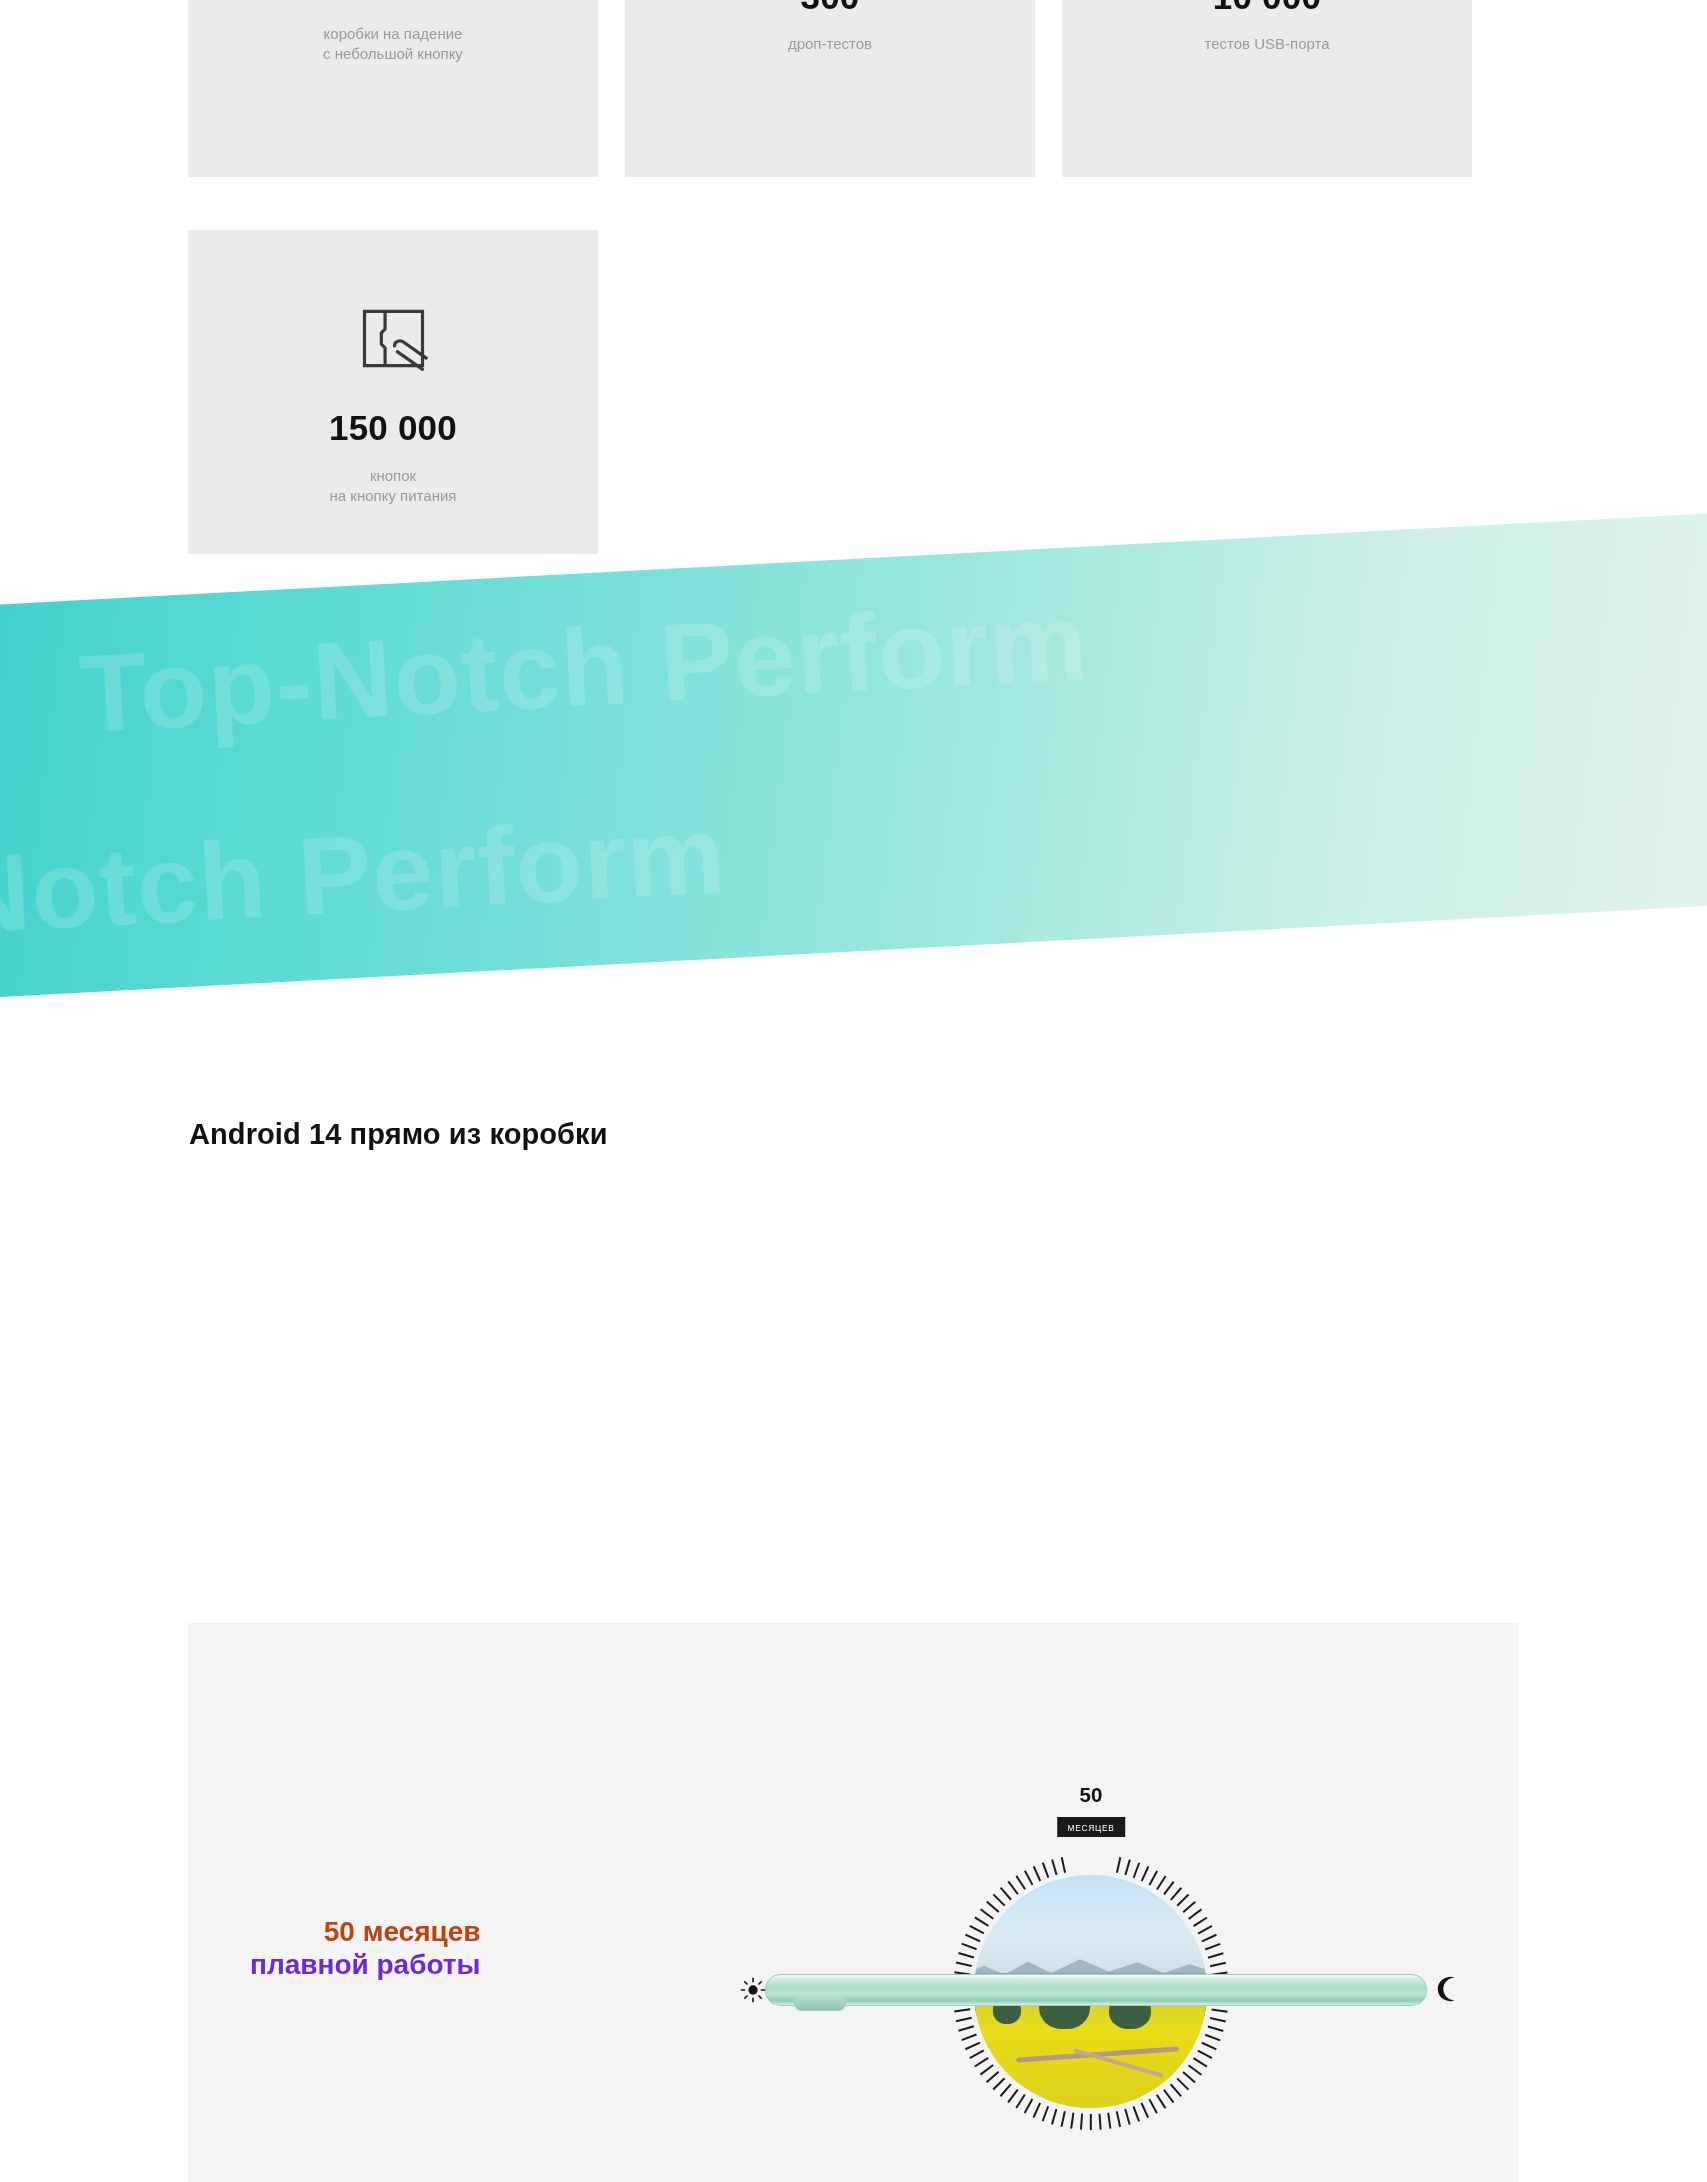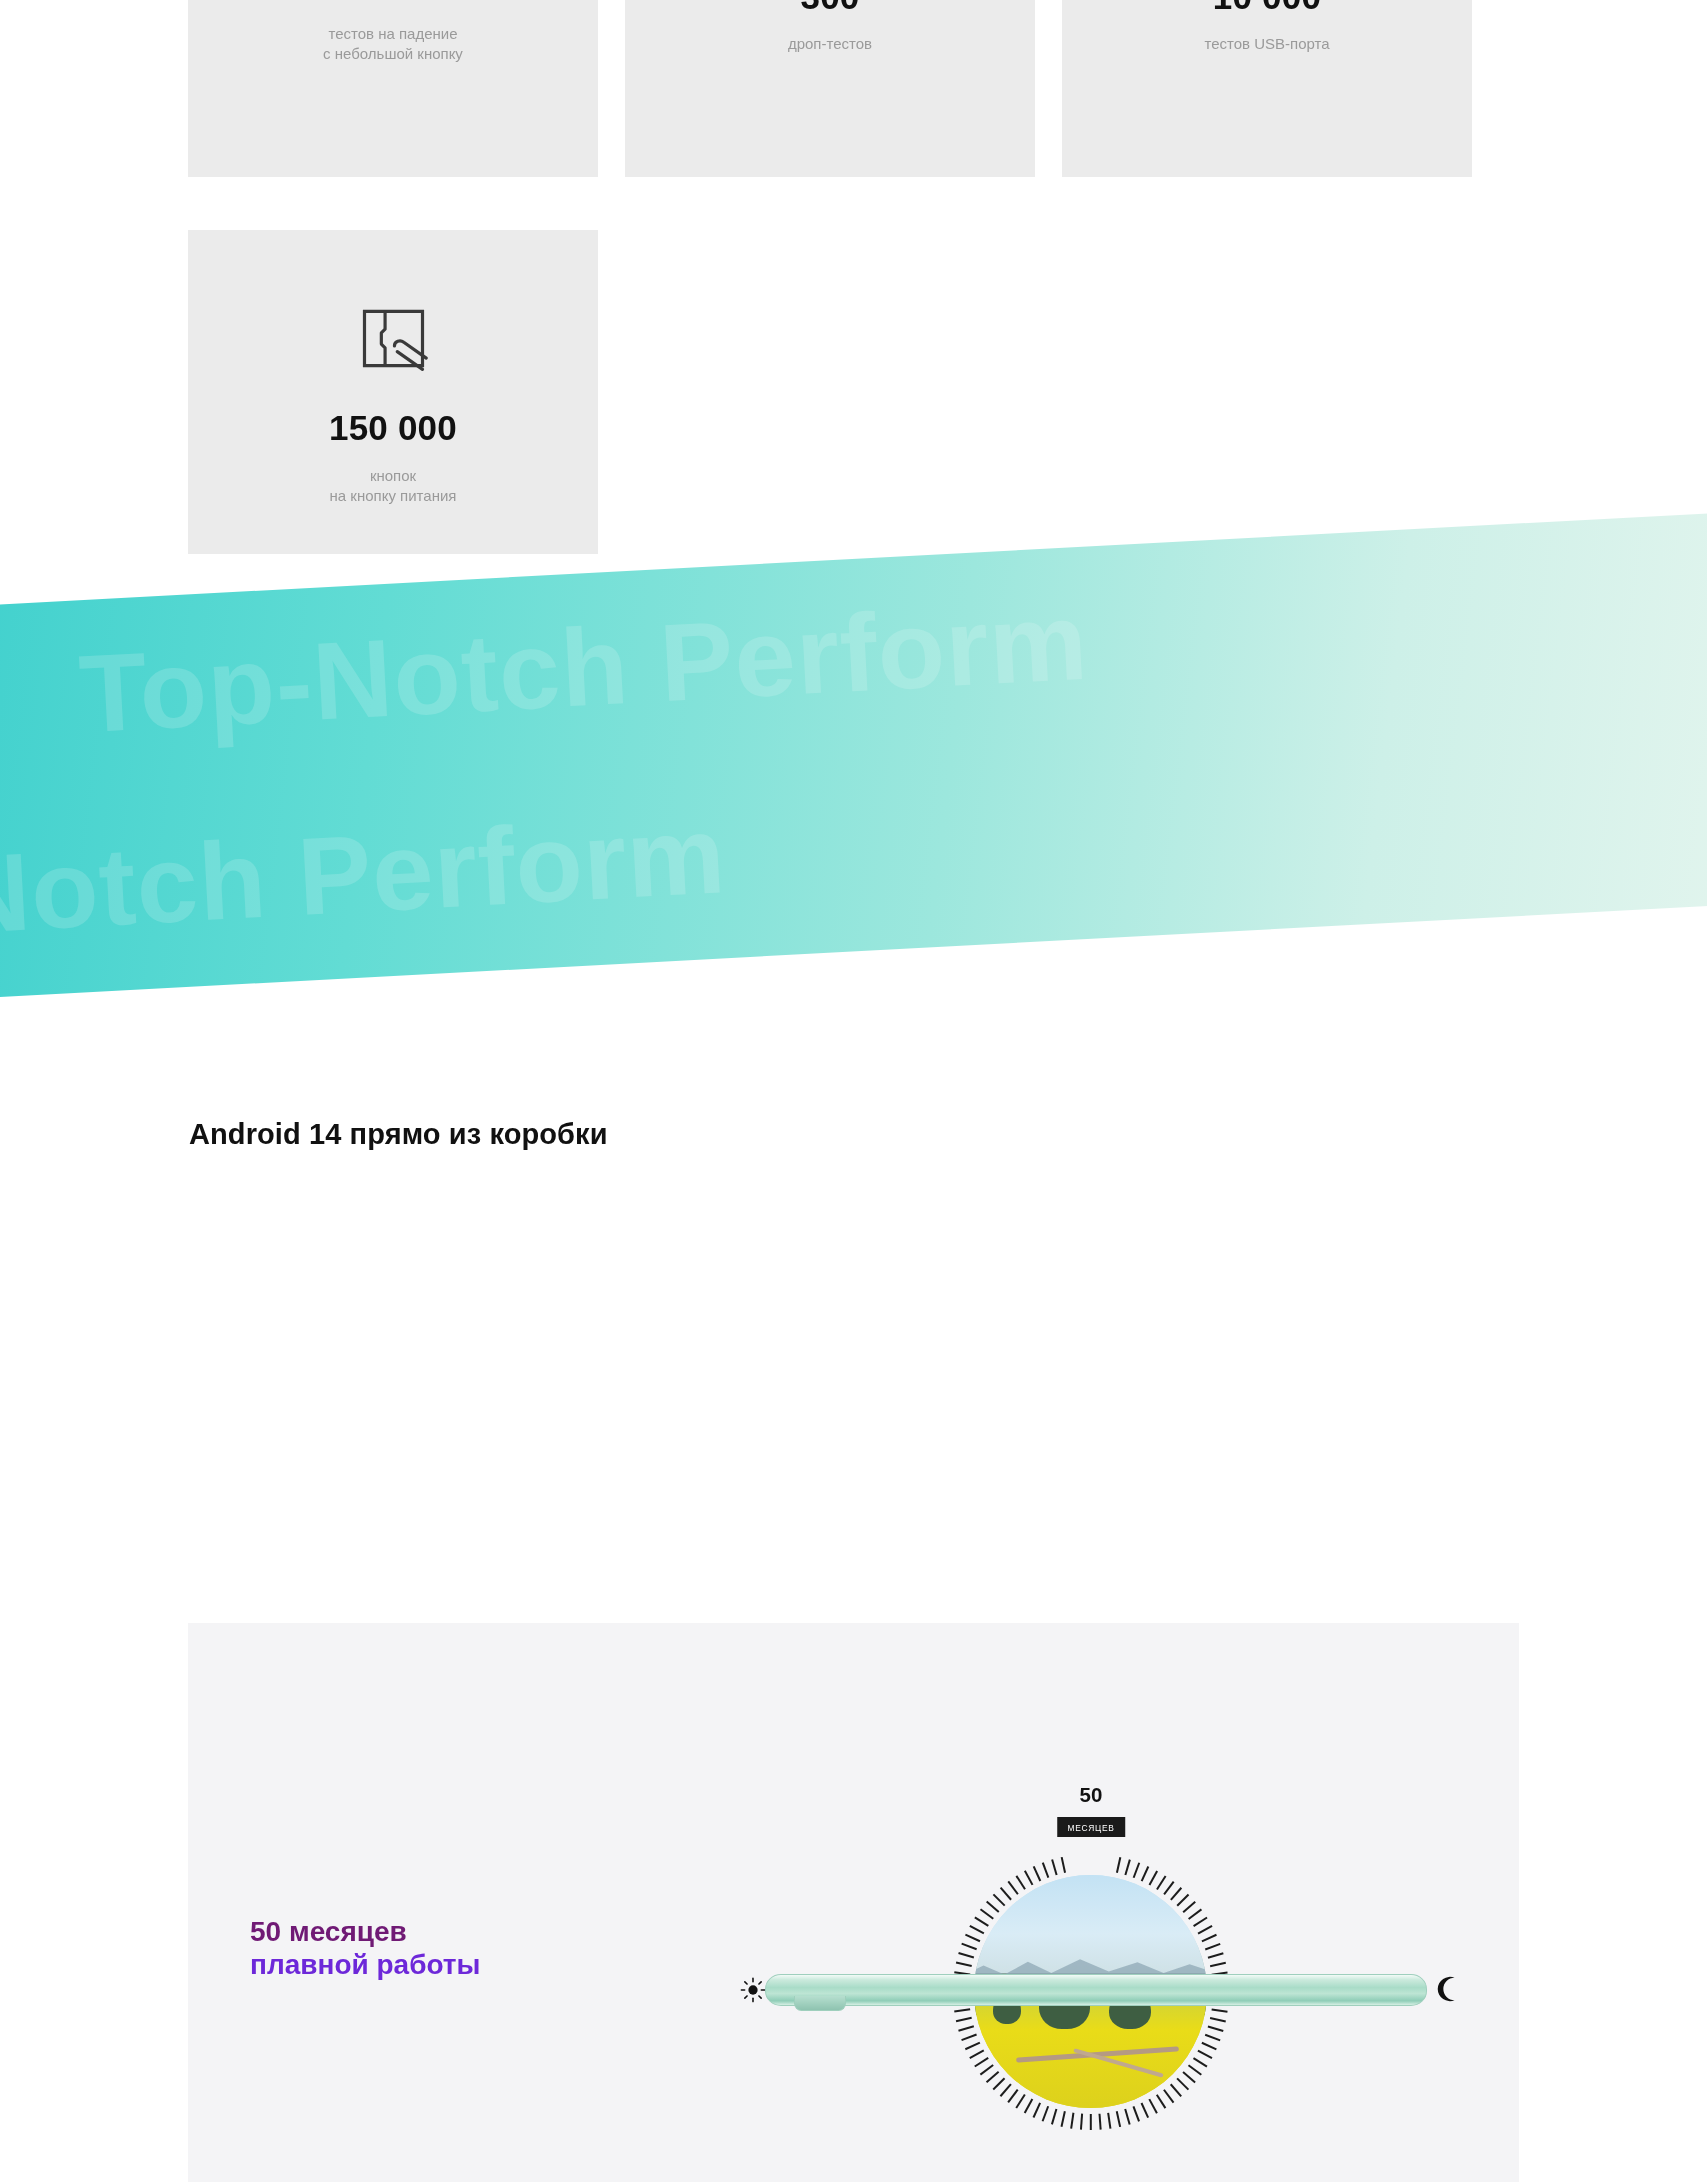--- a/index.html
+++ b/index.html
@@ -115,21 +115,22 @@
   }
   .bp-text {
     position: absolute;
     left: 62px;
     top: 292px;
     line-height: 1.18;
   }
   .bp-line-1 {
     font-size: 28px;
     font-weight: bold;
-    color: #701a75;
+    color: #c2410c;
+    text-align: right;
   }
   .bp-line-2 {
     font-size: 28px;
     font-weight: bold;
     color: #6d28d9;
   }
 
   
   .dial-wrap {
     position: absolute;
@@ -254,21 +255,21 @@
 </head>
 <body>
 
 <div class="stats-grid">
 
   <div class="stats-row row-1">
 
     <div class="stat-card">
       <div class="stat-value">32 000</div>
       <div class="stat-label">
-        <span class="l1">тестов на падение</span>
+        <span class="l1">коробки на падение</span>
         <span class="l2">с небольшой кнопку</span>
       </div>
     </div>
 
     <div class="stat-card">
       <div class="stat-value">300</div>
       <div class="stat-label">
         <span class="l1">дроп-тестов</span>
       </div>
     </div>

